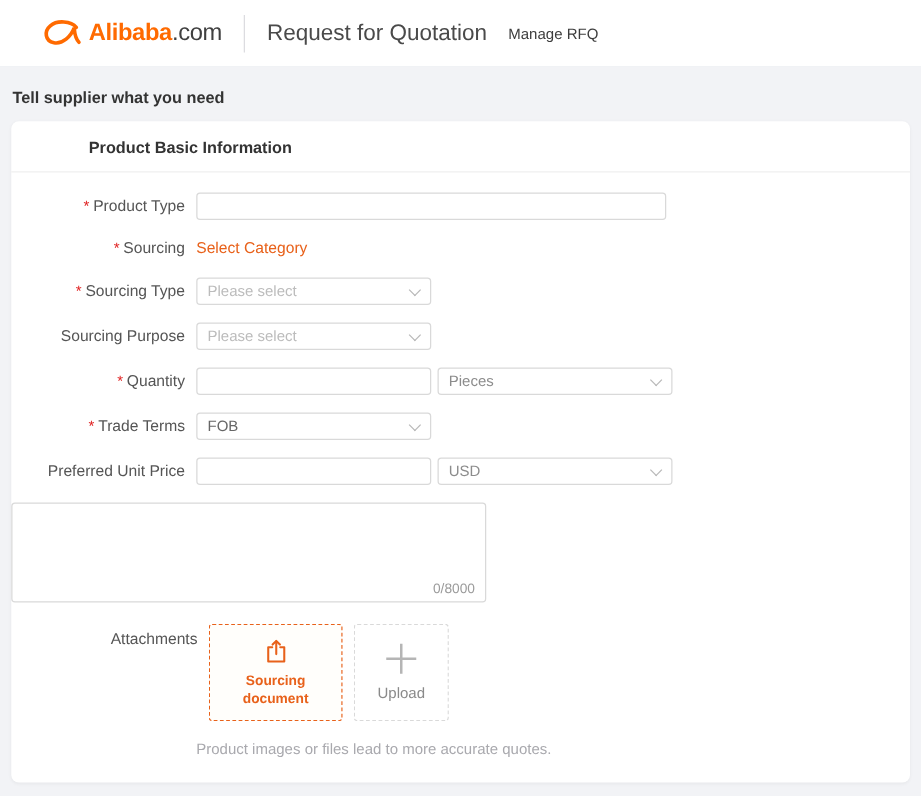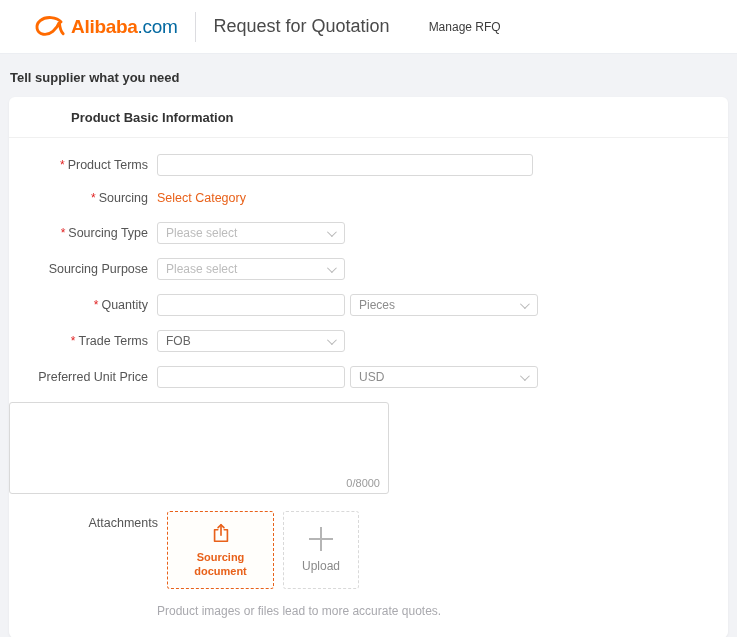--- a/index.html
+++ b/index.html
@@ -11,24 +11,24 @@
     overflow:hidden;
   }
   
   .top-header {
     height:54px; background:#fff; border-bottom:1px solid #eceef2;
     display:flex; align-items:center; padding:0 0 0 33px;
   }
   .logo { display:flex; align-items:center; cursor:pointer; }
   .logo svg { margin-right:4px; }
   .logo .brand { font-size:19px; font-weight:bold; color:#ff6a00; letter-spacing:-0.3px; }
-  .logo .tld { font-size:19px; color:#0369a1; letter-spacing:-0.3px;text-align:right; }
+  .logo .tld { font-size:19px; color:#404040; letter-spacing:-0.3px;text-align:right; }
   .hdr-divider { width:1px; height:30px; background:#dcdce0; margin:0 18px 0 17px; }
   .hdr-title { font-size:18px; font-weight:400; color:#4a4a4a; }
-  .hdr-nav { margin-left:39px; font-size:12px; color:#3c3c3c; text-decoration:none; cursor:pointer; }
+  .hdr-nav { margin-left:17px; font-size:12px; color:#3c3c3c; text-decoration:none; cursor:pointer; }
 
   
   .section-heading { font-size:13px; font-weight:bold; color:#333; margin:16px 0 12px 10px; }
   .card {
     margin:0 9px; background:#fff; border-radius:6px;
     box-shadow:0 1px 3px rgba(0,0,0,0.05);
     min-height:525px;
   }
   .card-header {
     padding:13px 18px 12px 18px; border-bottom:1px solid #f0f0f0;
@@ -65,21 +65,21 @@
   .chev {
     position:absolute; right:10px; top:7px; width:7px; height:7px;
     border-right:1.5px solid #b8b8b8; border-bottom:1.5px solid #b8b8b8;
     transform:rotate(45deg) translateY(-2px);
   }
 
   .link-orange { font-size:12.5px; color:#e8611a; text-decoration:none; cursor:pointer; }
 
   
   .ta-wrap {
-    position:relative; width:380px; height:92px;
+    position:relative; width:380px; height:80px;
     border:1px solid #d9d9d9; border-radius:3px; background:#fff;
   }
   .ta-wrap textarea {
     width:100%; height:62px; border:none; resize:none; outline:none;
     font-family:"Liberation Sans", sans-serif; font-size:12px; color:#555;
     padding:5px 8px; background:transparent;
   }
   .counter {
     position:absolute; right:8px; bottom:4px; font-size:11px; color:#9b9b9b;
   }
@@ -124,21 +124,21 @@
   <h2 class="section-heading">Tell supplier what you need</h2>
 
   <section class="card">
     <div class="card-header">
       <h3>Product Basic Information</h3>
     </div>
 
     <div class="card-body">
 
       <div class="row">
-        <div class="lbl"><span class="req">*</span><span>Product Terms</span></div>
+        <div class="lbl"><span class="req">*</span><span>Product Type</span></div>
         <div class="ctl">
           <input class="txt w-lg" type="text" value="" style="">
         </div>
       </div>
 
       <div class="row" style="margin-bottom:16px;">
         <div class="lbl"><span class="req">*</span><span>Sourcing</span></div>
         <div class="ctl">
           <a class="link-orange">Select Category</a>
         </div>

